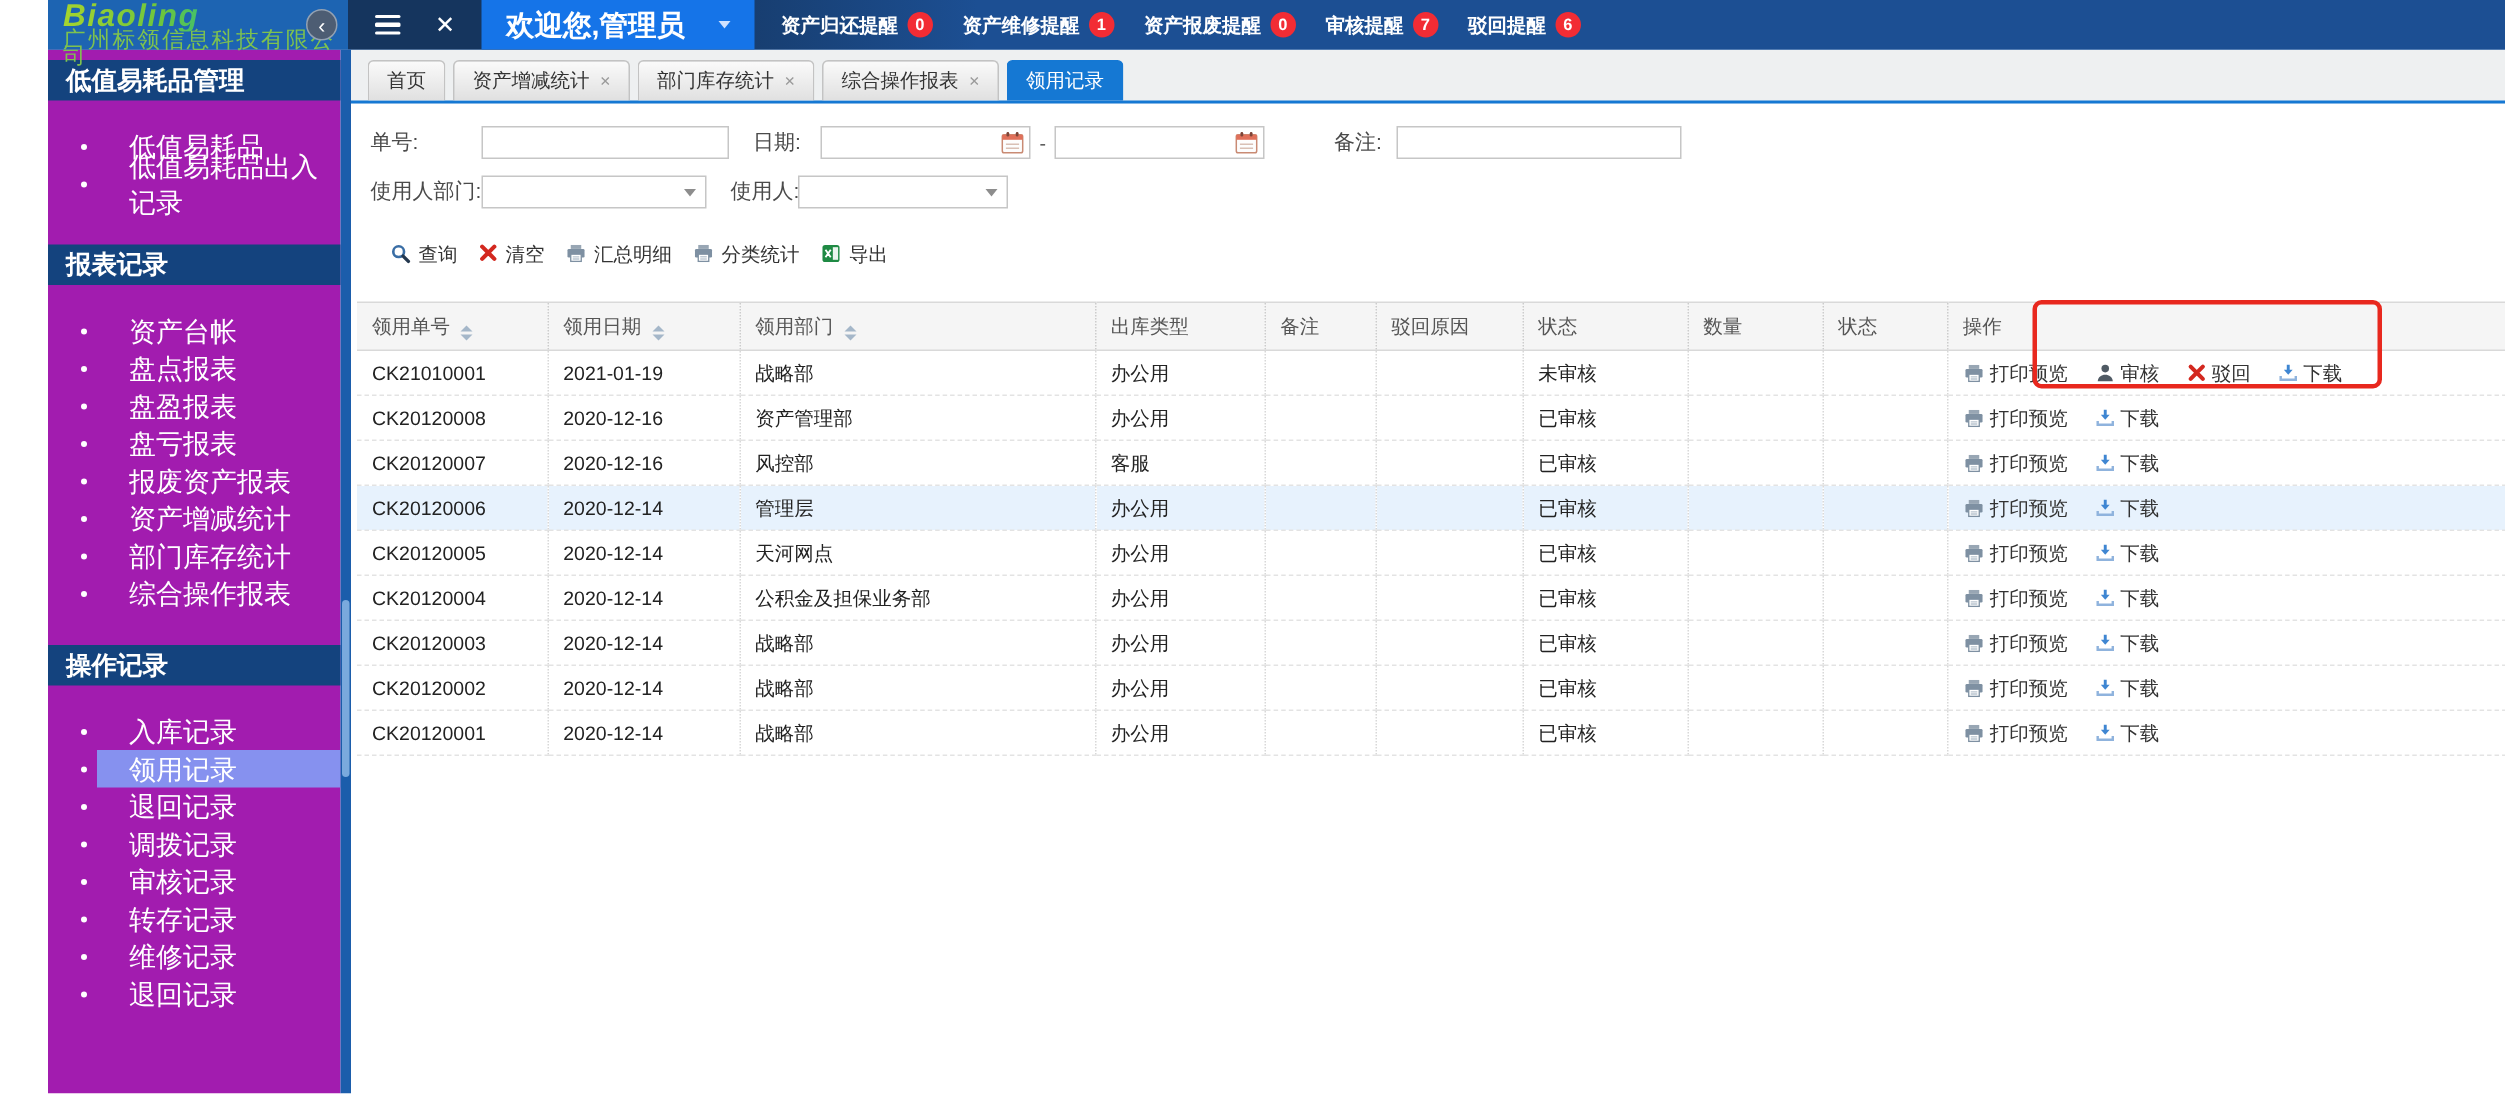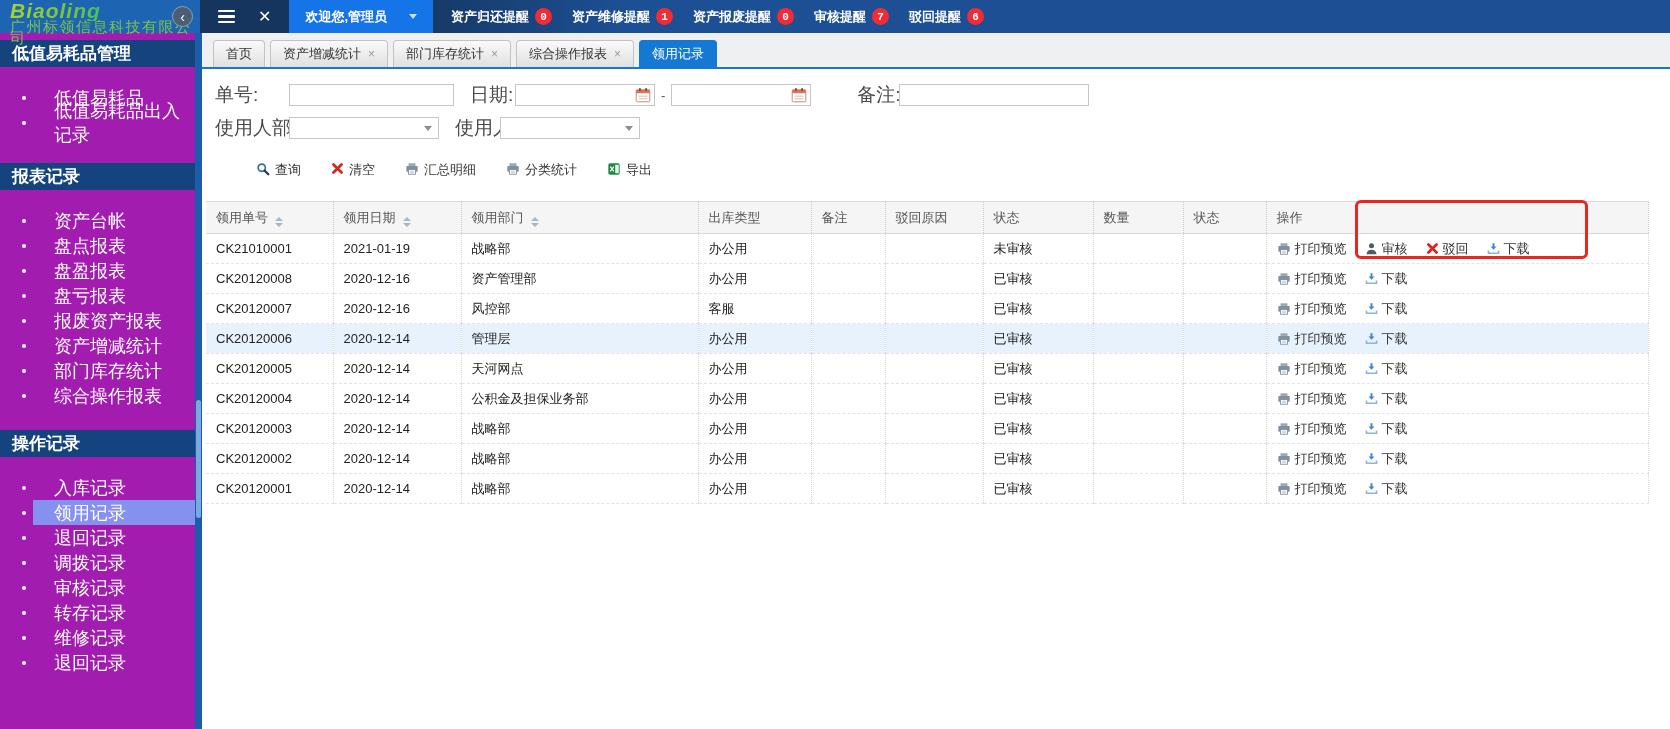--- a/index.html
+++ b/index.html
@@ -1,39 +1,39 @@
 <!DOCTYPE html>
 <html><head>
 <meta charset="utf-8">
 <style>
   * { margin:0; padding:0; box-sizing:border-box; }
   body { width:1670px; height:729px; overflow:hidden;
          font-family:"Liberation Sans","DejaVu Sans",sans-serif; background:#fff; }
-  .screen { position:relative; width:1670px; height:729px; overflow:hidden; }
+  .screen { position:relative; width:1670px; height:729px; overflow:hidden;padding-left:32px; }
 
   
   .topbar { height:33px; display:flex; align-items:stretch; background:#1b5dab; position:relative; }
   .logo-area { width:200px; background:#1d64b2; padding:1px 0 0 10px; position:relative; }
   .logo-brand { font-size:21px; font-weight:bold; font-style:italic; letter-spacing:1px; line-height:20px;
       background:linear-gradient(90deg,#a6d42e 0%,#6cc53e 35%,#00b9b2 70%,#19c0e8 100%);
       -webkit-background-clip:text; background-clip:text; color:transparent; }
   .logo-company { font-size:15px; color:#7ec24f; letter-spacing:1.5px; line-height:11px; }
   .collapse-btn { position:absolute; left:172px; top:6px; width:21px; height:21px; border-radius:50%;
       background:#4d5d73; border:1.5px solid #93a1b2; color:#fff; display:flex; align-items:center; justify-content:center;
       font-size:14px; line-height:1; cursor:pointer; z-index:3; }
   .topbar-right { flex:1; display:flex; align-items:center;
       background:linear-gradient(90deg,#15355e 0%,#15355e 190px,#1c4f93 420px,#1c4f93 100%); padding-left:18px; }
   .hamburger { width:18px; cursor:pointer; margin-right:22px; }
   .hamburger i { display:block; width:17px; height:2.5px; background:#fff; margin:3px 0; border-radius:1px; }
   .close-all { color:#fff; font-size:16px; font-weight:bold; cursor:pointer; margin-right:18px; }
-  .welcome-btn { height:33px; background:#1574e8; color:#fff; font-size:13px; font-weight:bold;
+  .welcome-btn { height:33px; background:#1574e8; color:#fff; font-size:19px; font-weight:bold;
       display:flex; align-items:center; gap:22px; padding:0 16px; cursor:pointer; }
   .welcome-caret { width:0; height:0; border-left:4px solid transparent; border-right:4px solid transparent;
       border-top:5px solid #cfe2ff; }
-  .notifications { display:flex; align-items:center; gap:20px; margin-left:18px;font-family:Liberation Mono, monospace; }
+  .notifications { display:flex; align-items:center; gap:20px; margin-left:18px; }
   .notif { display:flex; align-items:center; gap:6px; cursor:pointer; }
   .notif-label { color:#fff; font-size:13px; font-weight:bold; }
   .notif-badge { min-width:17px; height:17px; border-radius:9px; background:#f22c34; color:#fff;
       font-size:11px; font-weight:bold; display:flex; align-items:center; justify-content:center; padding:0 4px; }
 
   
   .layout { display:flex; height:696px; }
   .sidebar { width:195px; background:#a21caf; flex:none; }
   .sidebar-divider { width:7px; background:#1b5dab; flex:none; position:relative; }
   .scroll-thumb { position:absolute; left:1px; top:367px; width:5px; height:118px; border-radius:3px; background:#7aa9dd; cursor:pointer; }
@@ -52,39 +52,39 @@
   .tabbar { background:#eef0f1; padding:7px 0 0 11px; border-bottom:2px solid #1578d3; display:flex; align-items:flex-end; }
   .tab { height:27px; display:flex; align-items:center; gap:7px; padding:0 12px; margin-right:5px;
       background:linear-gradient(#fafafa,#e0e0e0); border:1px solid #c3c3c3; border-bottom:none;
       border-radius:4px 4px 0 0; font-size:13px; color:#333; cursor:pointer; }
   .tab.active { background:#1578d3; color:#fff; border-color:#1578d3; }
   .tab-close { color:#9a9a9a; font-size:12px; line-height:1; }
 
   
   .filters { padding:14px 0 6px 13px; }
   .frow { display:flex; align-items:center; height:24px; margin-bottom:9px; }
-  .flabel { font-size:19px; color:#4a4a4a; white-space:nowrap; }
+  .flabel { font-size:14px; color:#4a4a4a; white-space:nowrap; }
   .w1 { width:74px; }
   .wdate { margin-left:16px; width:45px; }
   .wremark { margin-left:46px; width:42px; }
   .fin { height:22px; border:1px solid #c6c6c6; font-size:13px; padding:0 6px; background:#fff; color:#333; outline:none; }
   .order-no { width:165px; }
   .datebox { position:relative; display:inline-flex; }
   .date-in { width:140px; padding-right:24px; }
   .cal { position:absolute; right:4px; top:3px; cursor:pointer; line-height:0; }
   .dash { margin:0 6px; color:#555; font-size:13px; }
   .remark-in { width:190px; }
   .combo { position:relative; display:inline-flex; }
   .combo-in { width:150px; padding-right:20px; }
   .combo-in.narrow { width:140px; }
   .combo-caret { position:absolute; right:7px; top:9px; width:0; height:0;
       border-left:4px solid transparent; border-right:4px solid transparent; border-top:5px solid #8d8d8d; }
 
   
-  .toolbar { display:flex; align-items:center; gap:30px; padding:6px 0 14px 26px; height:38px;margin-left:28px; }
+  .toolbar { display:flex; align-items:center; gap:14px; padding:6px 0 14px 26px; height:38px; }
   .tbtn { display:inline-flex; align-items:center; gap:5px; font-size:13px; color:#333; cursor:pointer; text-decoration:none; }
 
   
   .grid { margin:8px 0 0 4px; }
   table { border-collapse:collapse; table-layout:fixed; width:1442px; }
   th { height:32px; background:#f5f5f5; border-top:1px solid #d9d9d9; border-bottom:1px solid #d9d9d9;
       border-right:1px dotted #ccc; font-weight:normal; font-size:13px; color:#555; text-align:left; padding:0 10px; }
   td { height:30px; border-bottom:1px dashed #e3e3e3; border-right:1px dotted #d8d8d8;
       font-size:13px; color:#222; padding:0 10px; overflow:hidden; white-space:nowrap; }
   tr.selected td { background:#e7f2fd; }

